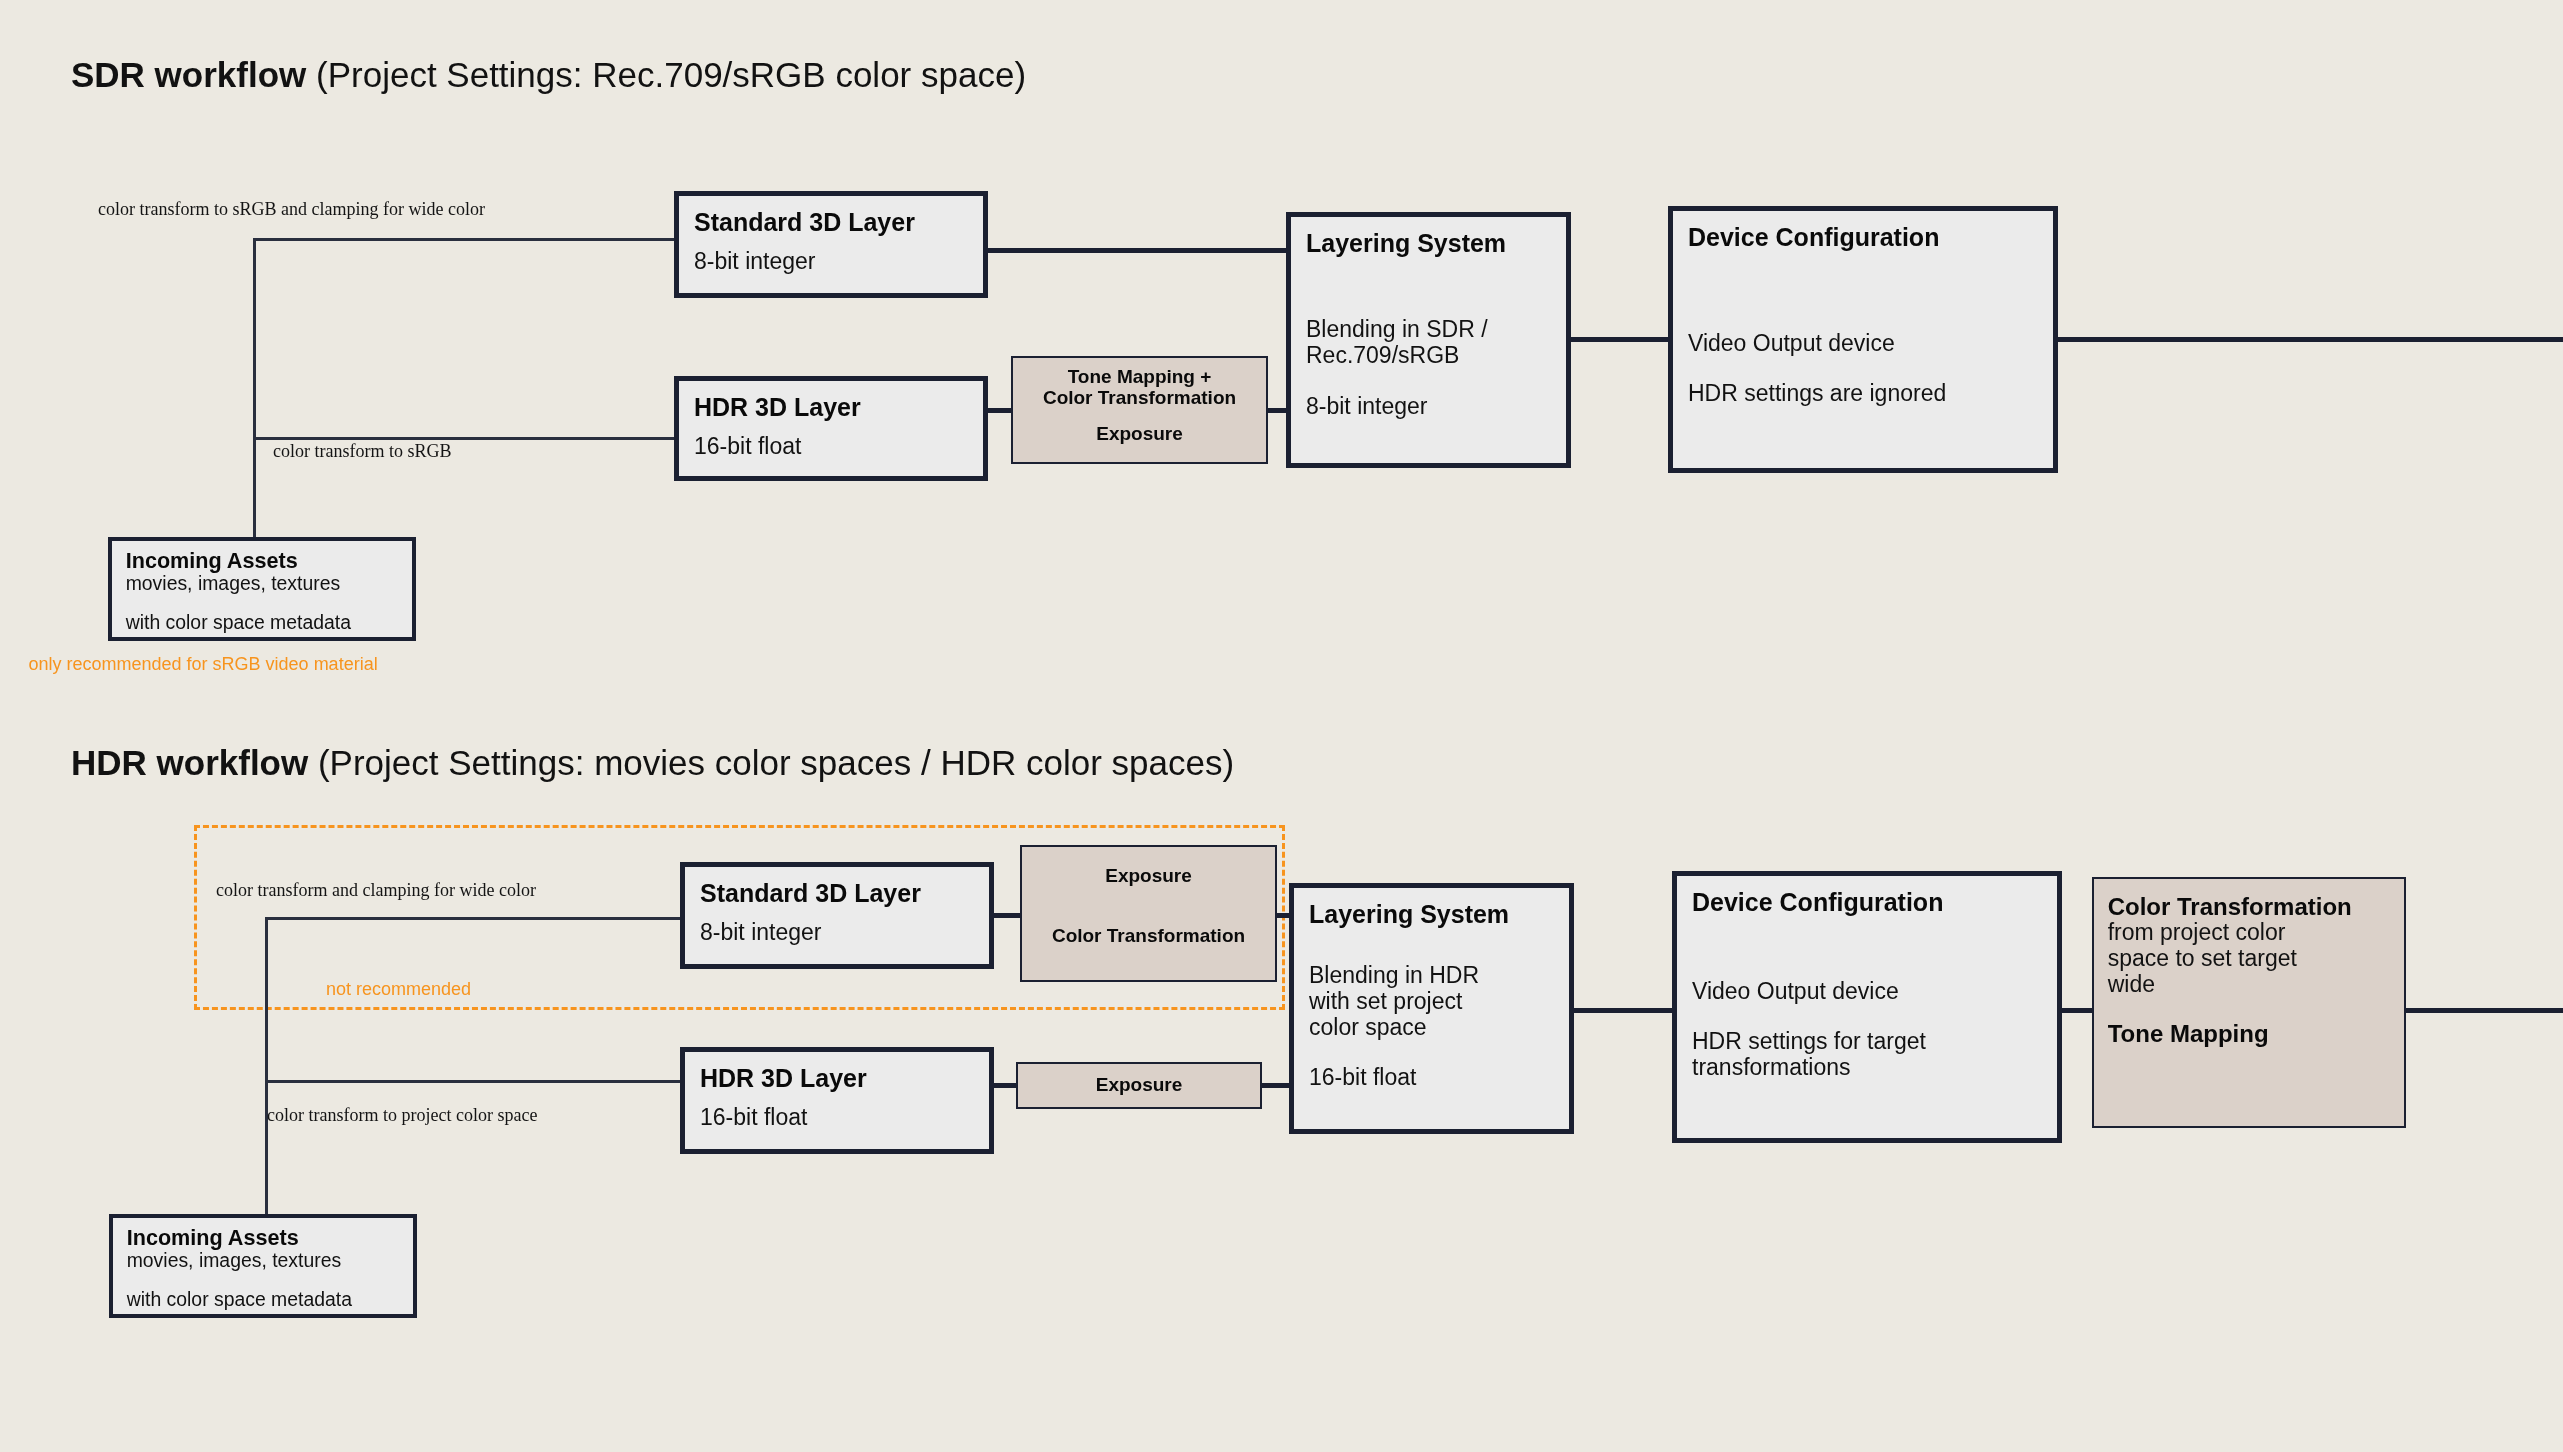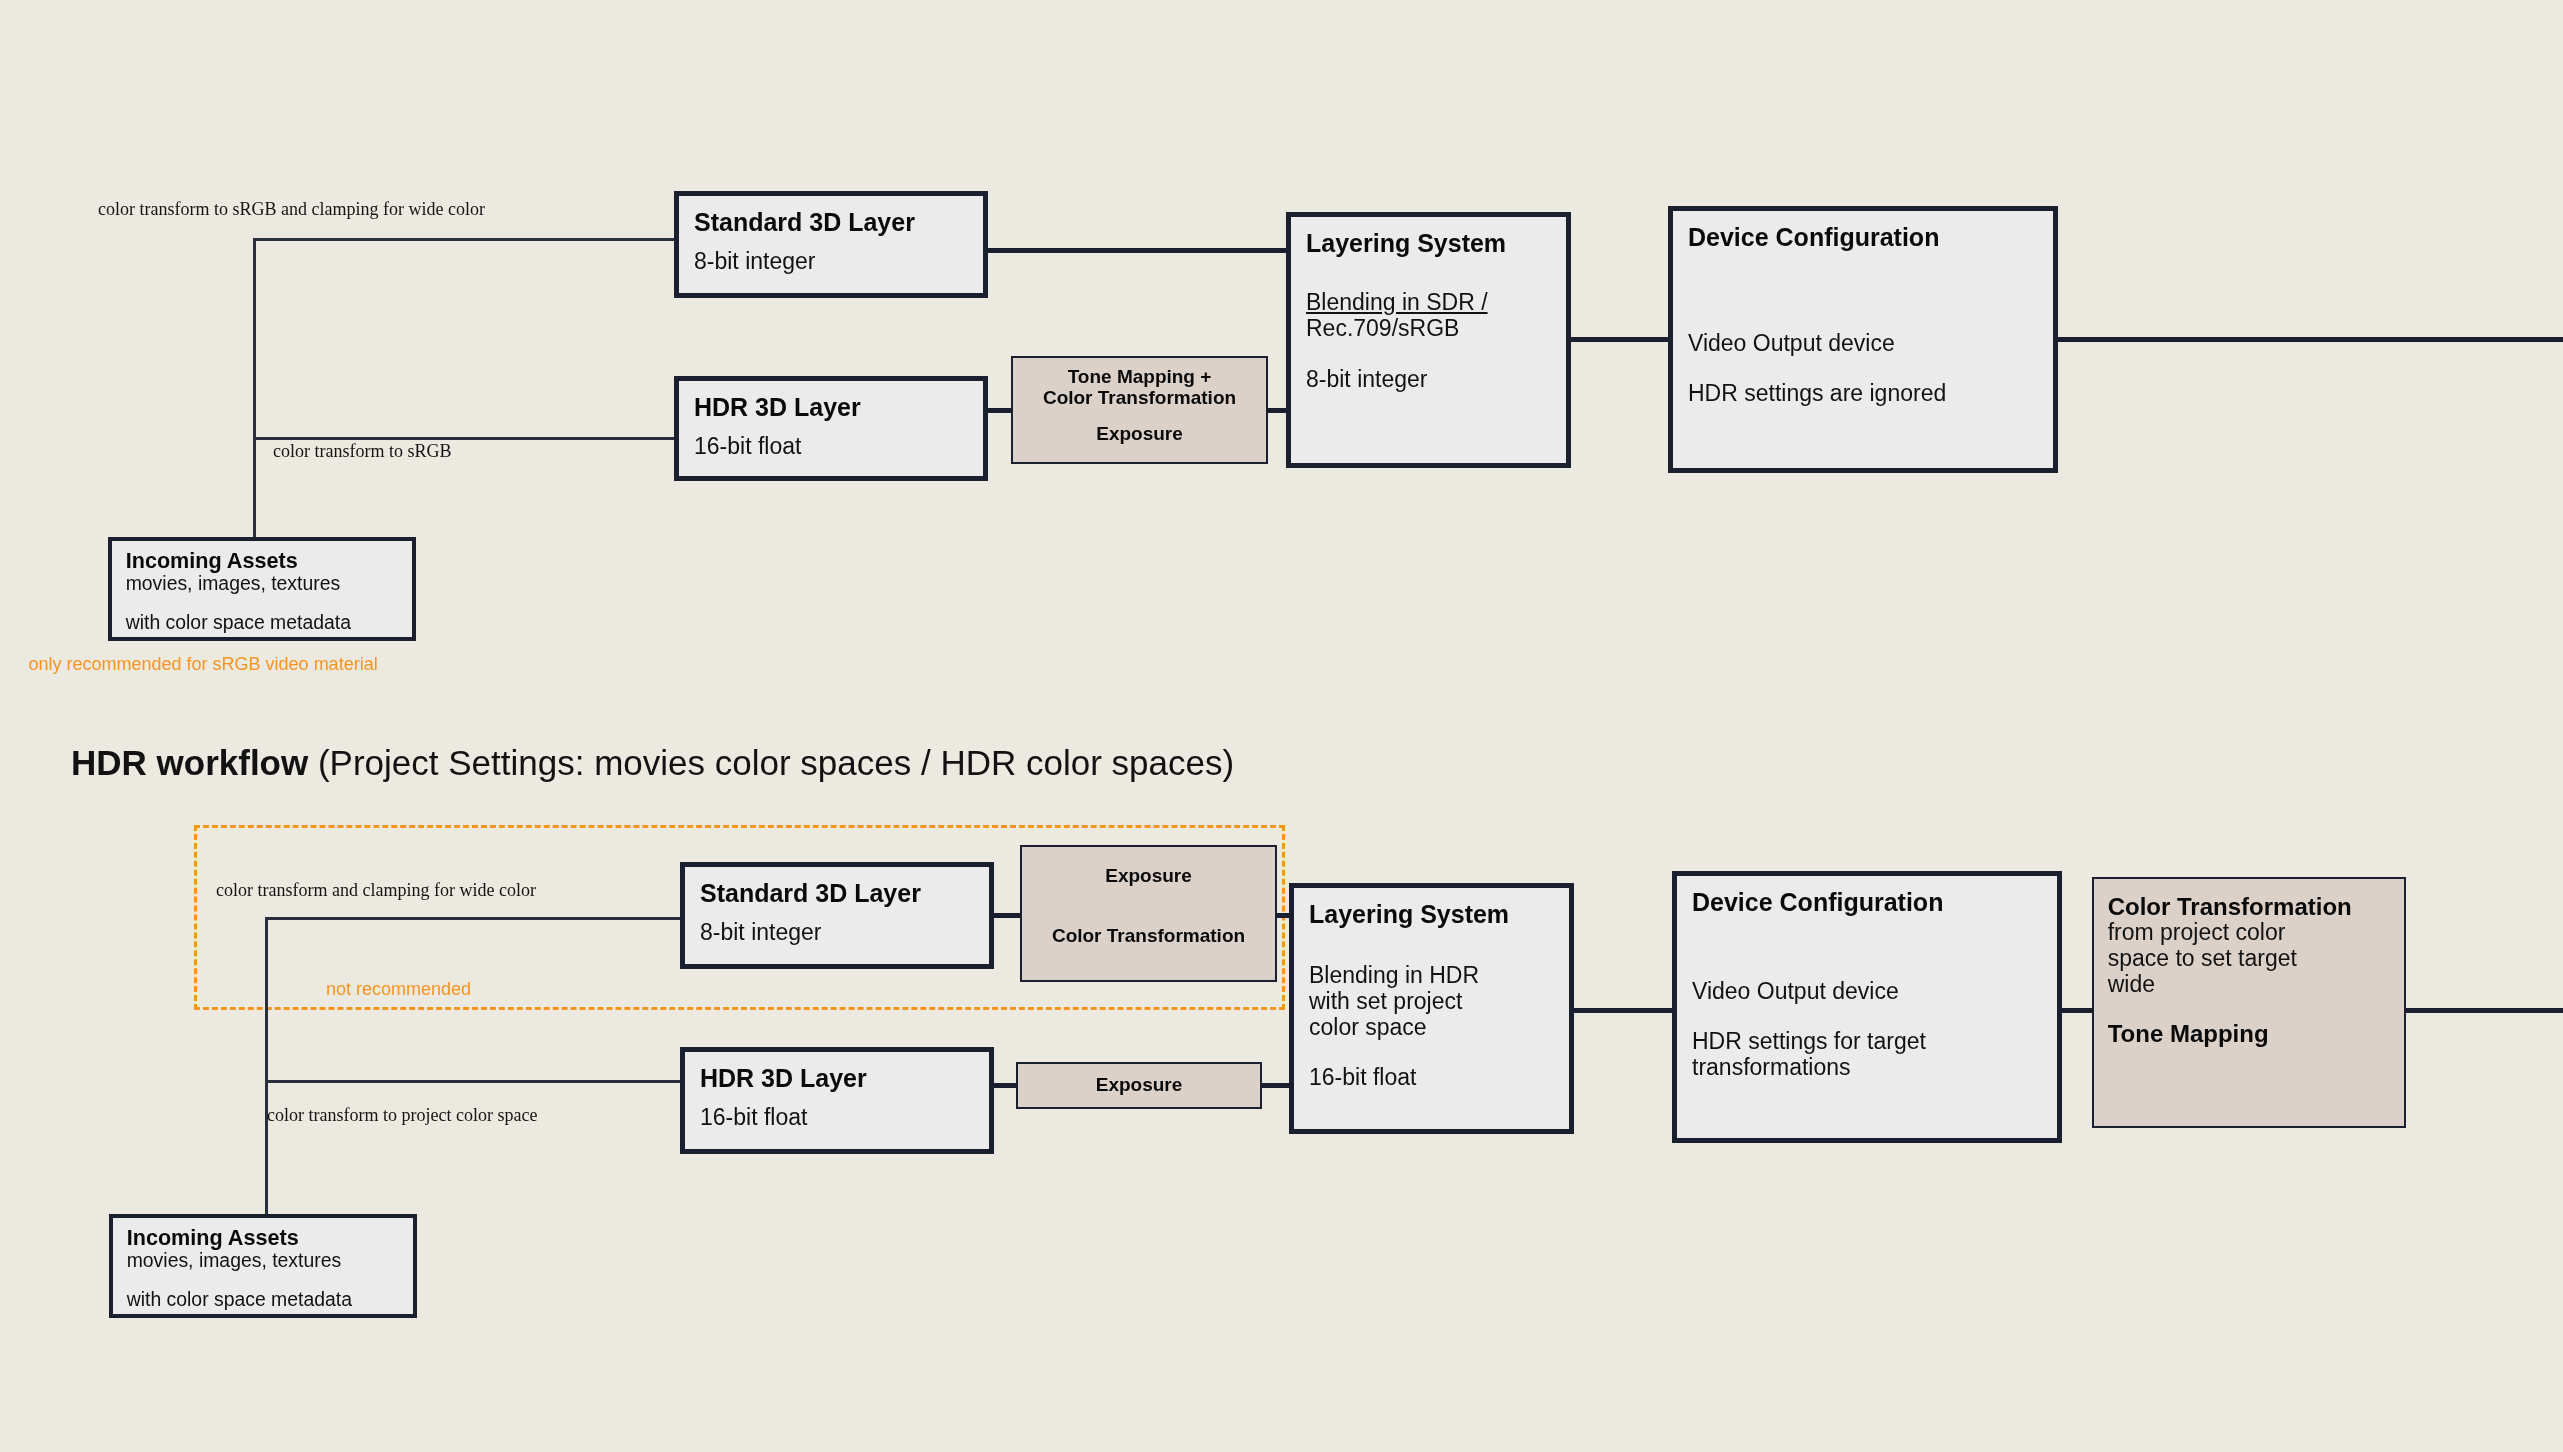--- a/index.html
+++ b/index.html
@@ -124,20 +124,23 @@
     box-sizing: border-box;
     border: 3.4px dashed #f7941e;
     z-index: 1;
   }
 </style>
 </head>
 <body>
 
 <div id="canvas">
 
+  <div class="section-title" style="left:71px; top:57px;">
+    <span class="strong">SDR workflow</span><span class="light"> (Project Settings: Rec.709/sRGB color space)</span>
+  </div>
 
   <div class="vline thin" style="left:253px; top:239px; height:302px;"></div>
   <div class="hline thin" style="left:253px; top:238px; width:424px;"></div>
   <div class="hline thin" style="left:253px; top:437px; width:424px;"></div>
 
   <div class="edge-label" style="left:98px; top:199px;">color transform to sRGB and clamping for wide color</div>
   <div class="edge-label" style="left:273px; top:441px;">color transform to sRGB</div>
 
   <div class="node" style="left:674px; top:191px; width:314px; height:107px;">
     <div class="pad">
@@ -157,21 +160,21 @@
     <div>
       <div class="line">Tone Mapping +</div>
       <div class="line">Color Transformation</div>
     </div>
     <div class="line" style="margin-bottom:8px;">Exposure</div>
   </div>
 
   <div class="node" style="left:1286px; top:212px; width:285px; height:256px;">
     <div class="pad">
       <div class="title">Layering System</div>
-      <div class="sub" style="margin-top:33px;text-decoration:underline;">Blending in SDR /</div>
+      <div class="sub" style="margin-top:60px;">Blending in SDR /</div>
       <div class="sub">Rec.709/sRGB</div>
       <div class="sub" style="margin-top:25px;">8-bit integer</div>
     </div>
   </div>
 
   <div class="node" style="left:1668px; top:206px; width:390px; height:267px;">
     <div class="pad">
       <div class="title">Device Configuration</div>
       <div class="sub" style="margin-top:80px;">Video Output device</div>
       <div class="sub" style="margin-top:24px;">HDR settings are ignored</div>

